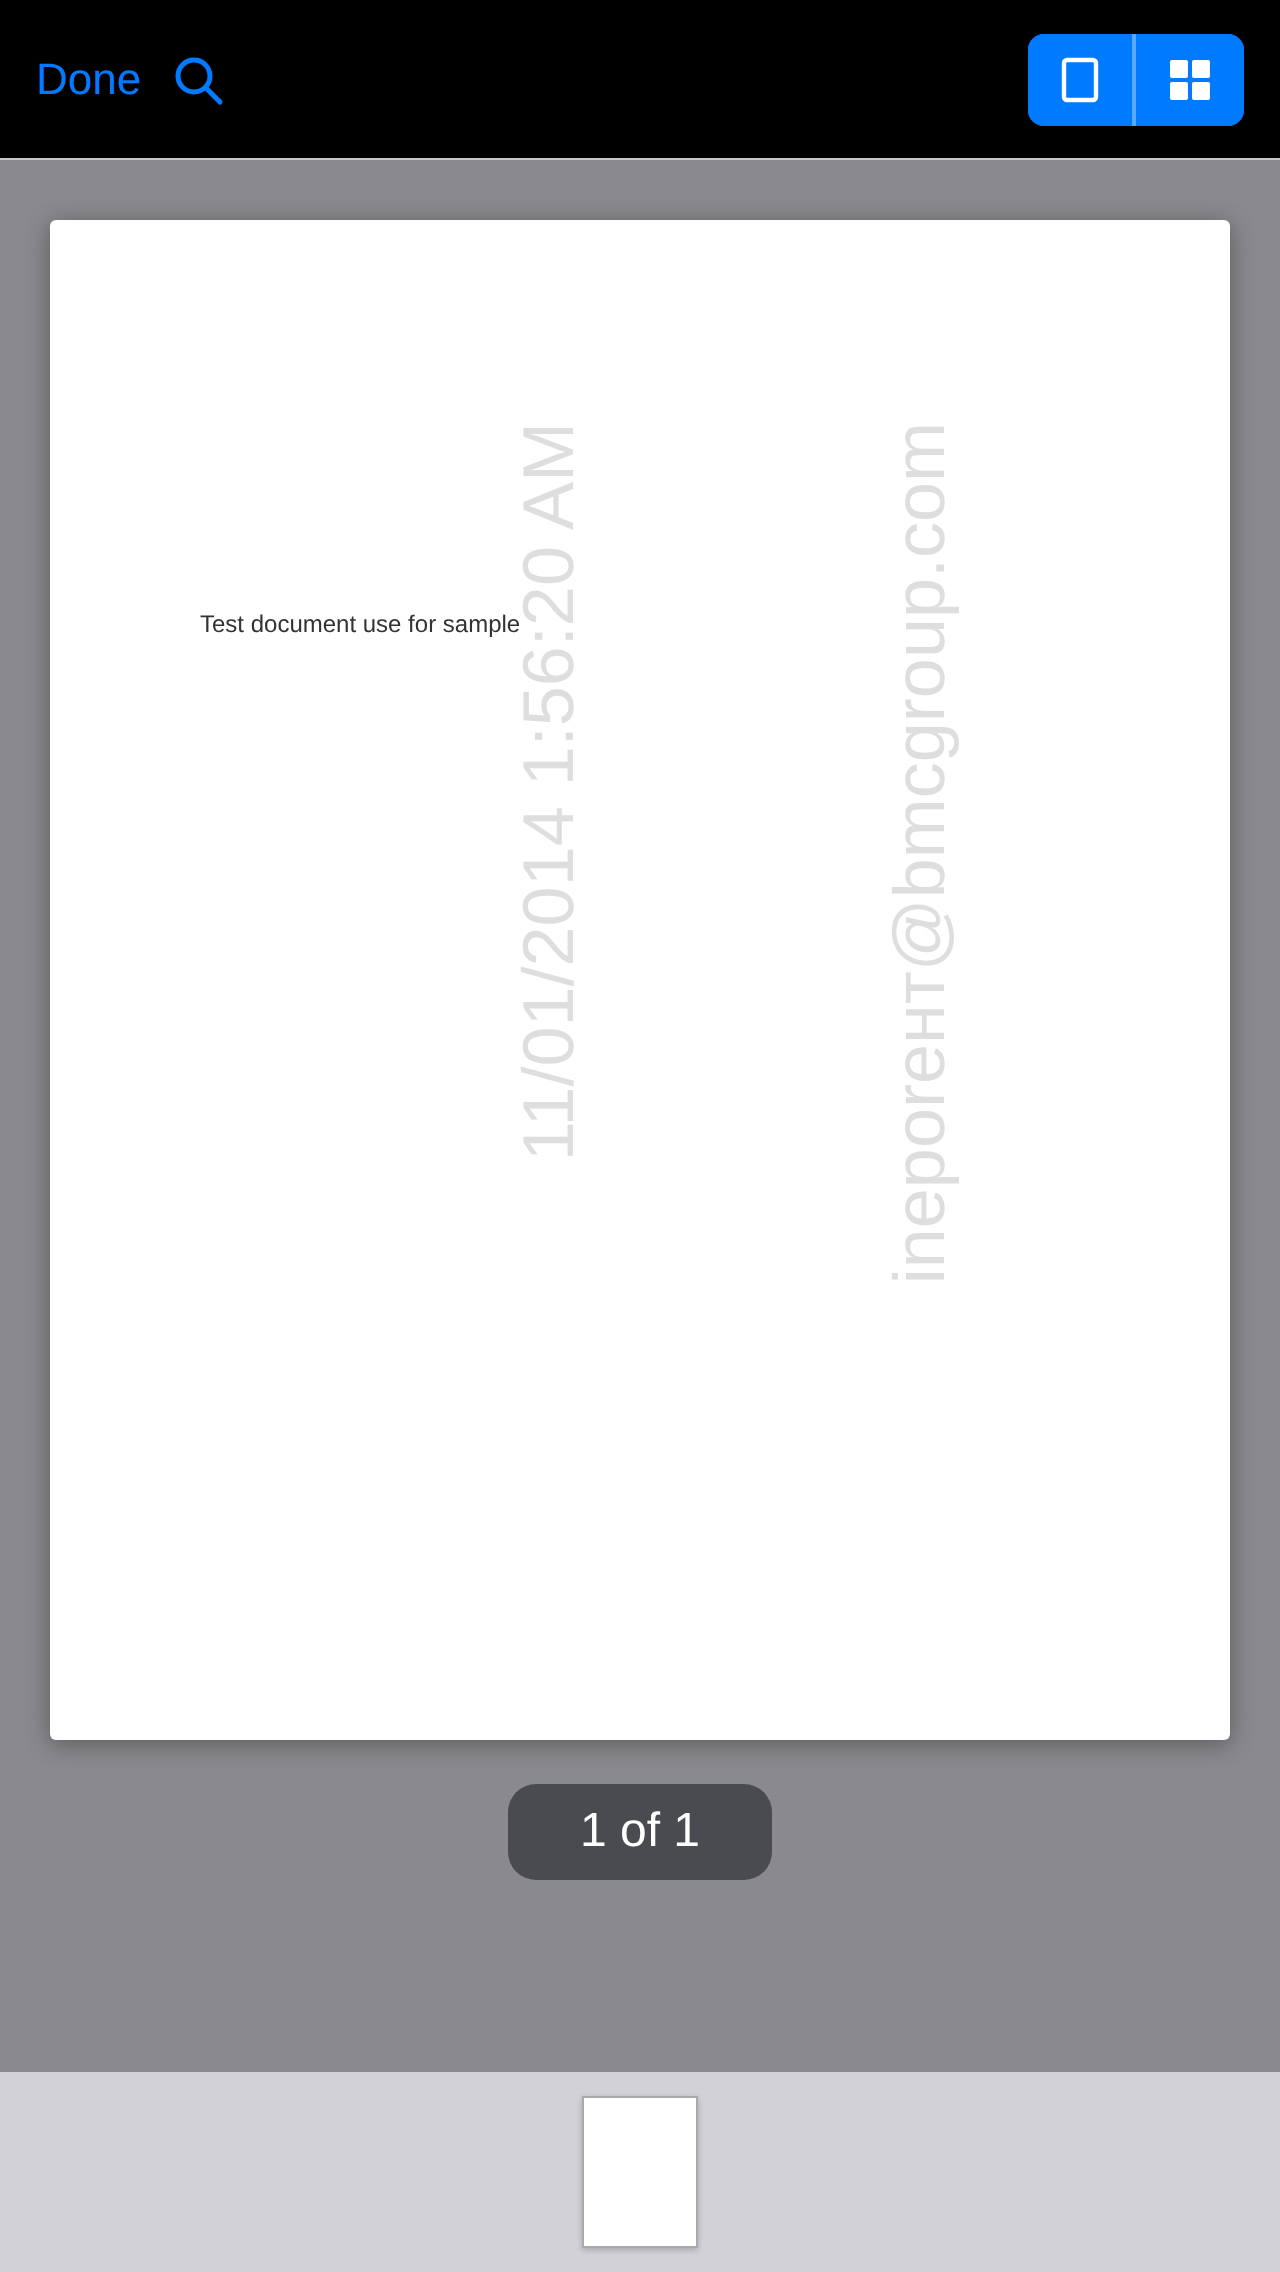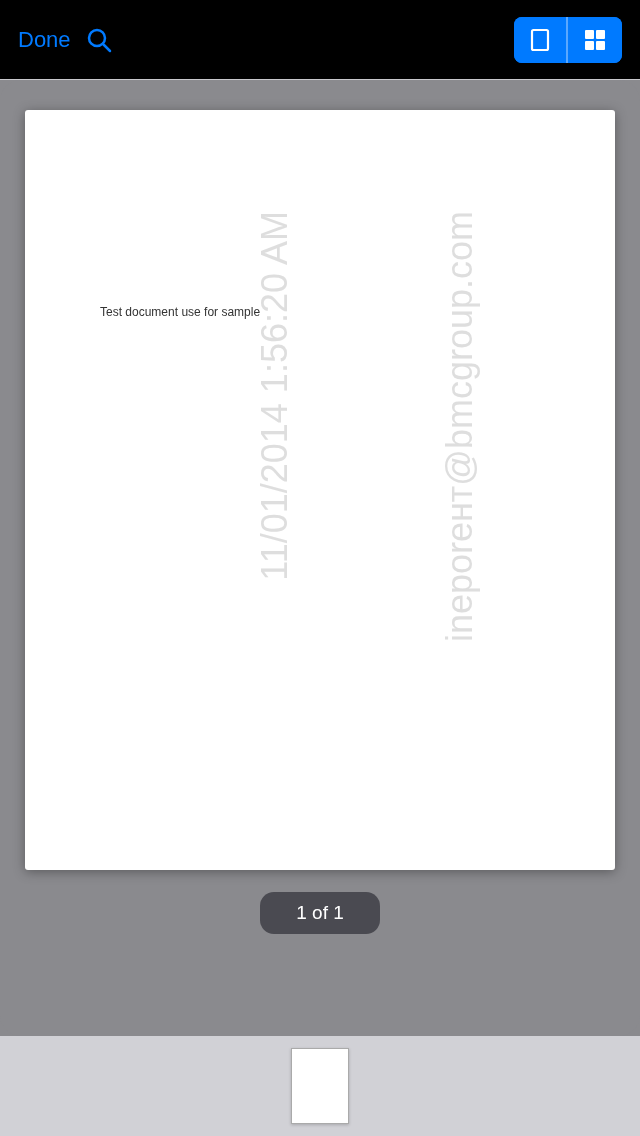--- a/index.html
+++ b/index.html
@@ -155,21 +155,21 @@
       background: rgba(60, 60, 67, 0.82);
       border-radius: 14px;
       padding: 10px 36px;
       display: flex;
       align-items: center;
       justify-content: center;
     }
 
     #page-indicator-text {
       color: #ffffff;
-      font-size: 19px;
+      font-size: 24px;
       font-weight: 400;
     }
 
     
     #thumbnail-strip {
       width: 640px;
       height: 100px;
       background: #d1d1d6;
       display: flex;
       align-items: center;

